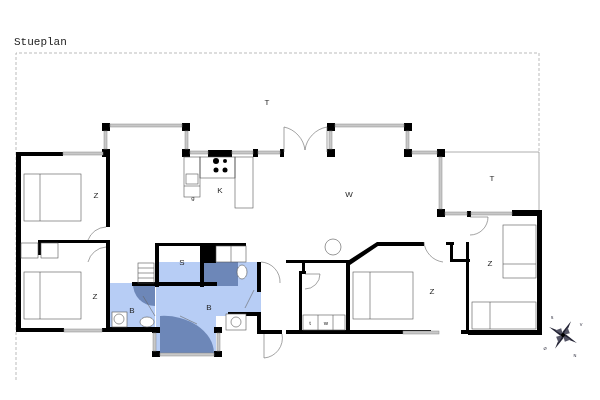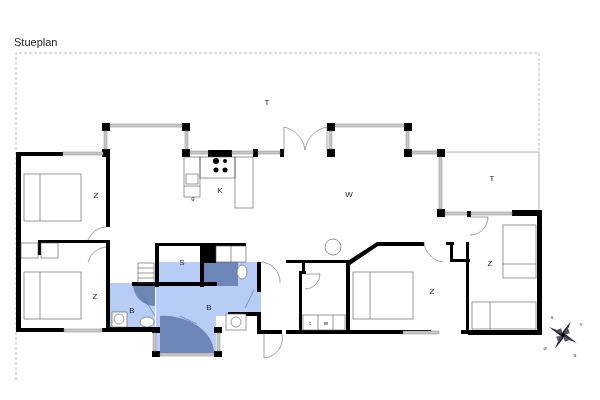--- a/index.html
+++ b/index.html
@@ -1,17 +1,17 @@
 <!DOCTYPE html>
 <html><head>
 <meta charset="utf-8">
 <style>
   html, body { margin: 0; padding: 0; background: #ffffff; }
   body { width: 600px; height: 400px; position: relative; overflow: hidden; font-family: "Liberation Sans", sans-serif; }
-  .title { position: absolute; left: 14px; top: 36px; font-size: 11px; color: #222; }
+  .title { position: absolute; left: 14px; top: 36px; font-size: 11px; color: #222; font-family: Liberation Mono, monospace; }
   svg { position: absolute; left: 0; top: 0; }
   .lbl { font-family: "Liberation Sans", sans-serif; font-size: 8px; fill: #222; text-anchor: middle; dominant-baseline: middle; }
   .lbl-s { font-family: "Liberation Sans", sans-serif; font-size: 6px; fill: #222; text-anchor: middle; dominant-baseline: middle; }
   .cmp { font-family: "Liberation Sans", sans-serif; font-size: 4px; fill: #223; text-anchor: middle; dominant-baseline: middle; }
 </style>
 </head>
 <body>
 
 <div class="title">Stueplan</div>
 

